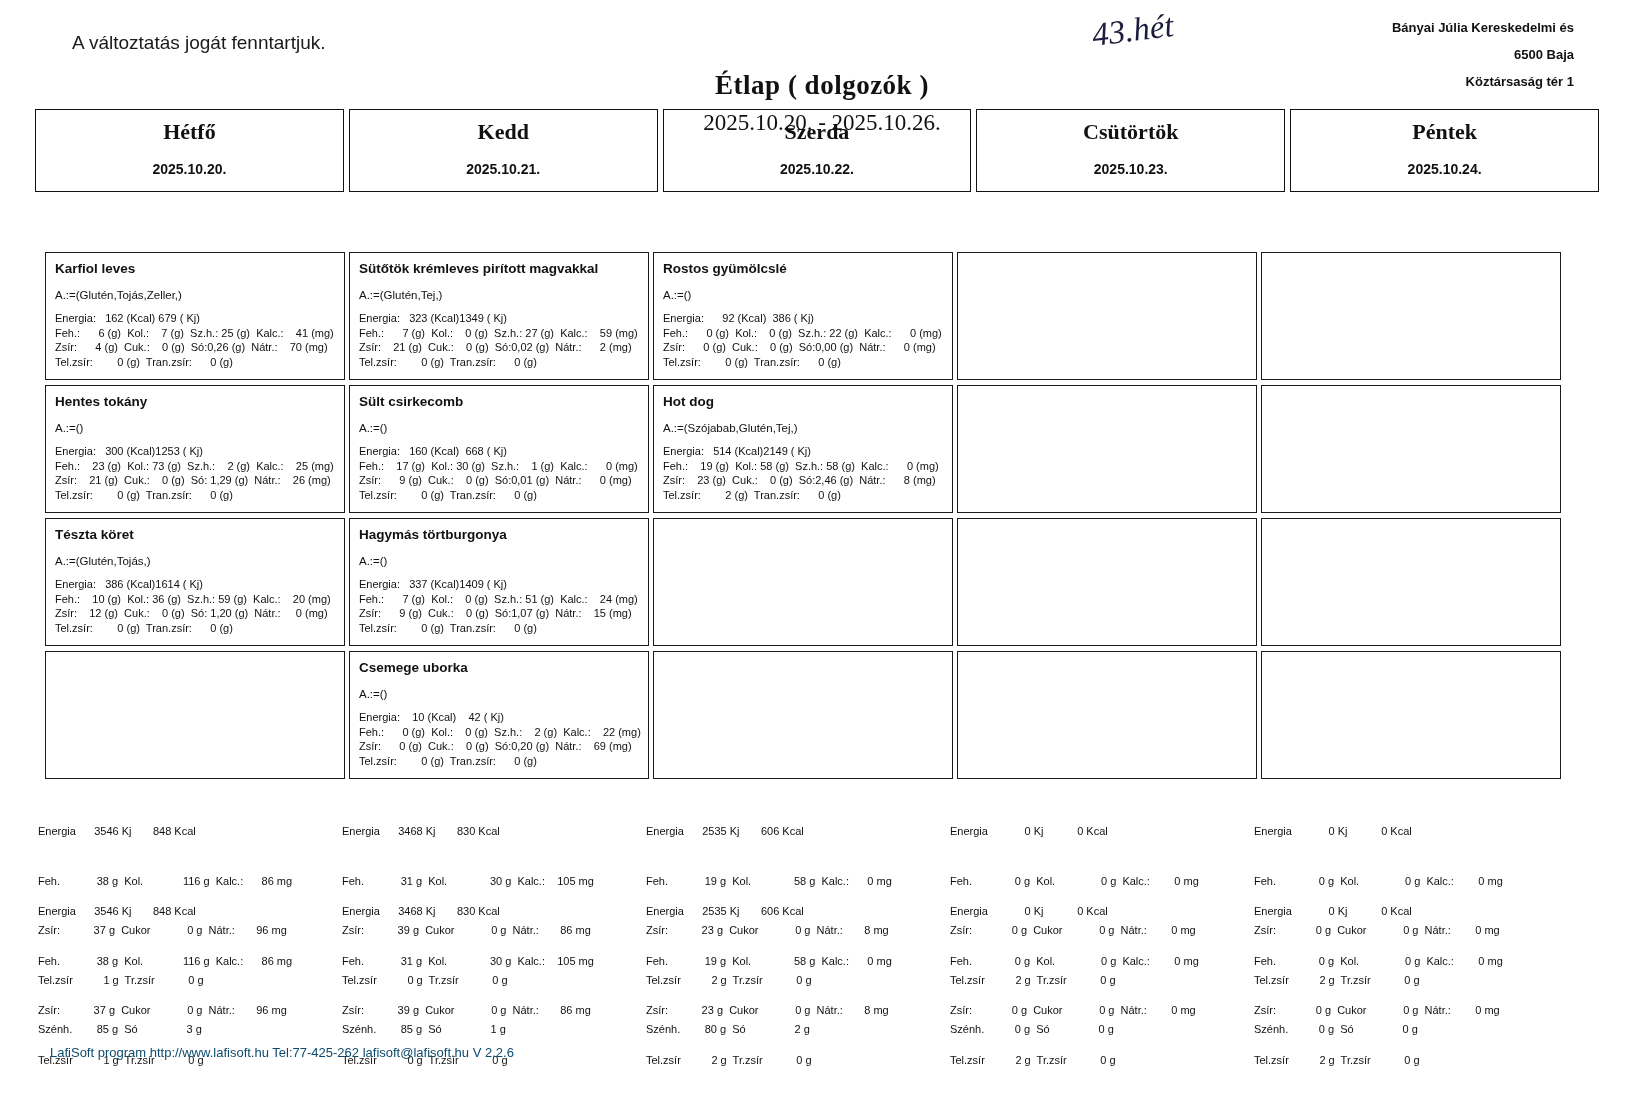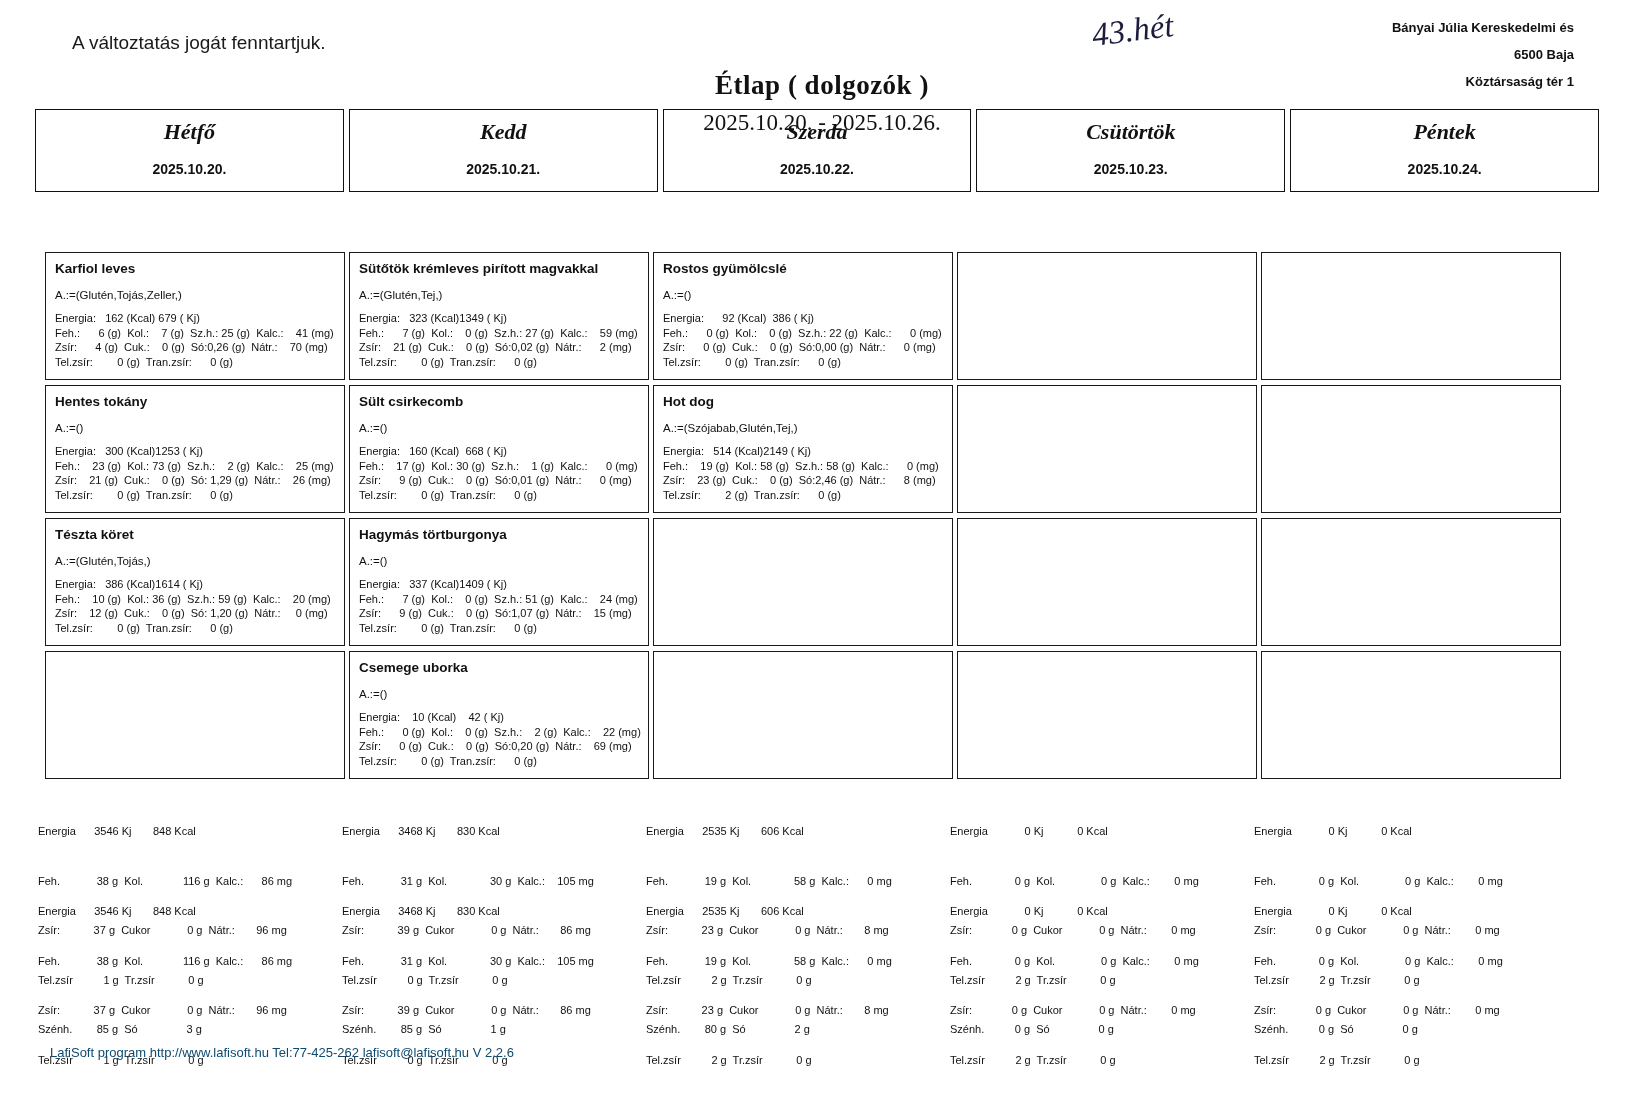--- a/index.html
+++ b/index.html
@@ -83,21 +83,20 @@
     margin-right: 5px;
     text-align: center;
     box-sizing: border-box;
     padding-top: 9px;
   }
   .day-cell:last-child { margin-right: 0; }
   .day-name {
     font-family: "Liberation Serif", serif;
     font-size: 22px;
     font-weight: bold;
-    font-style: italic;
   }
   .day-date {
     font-size: 14px;
     font-weight: bold;
     margin-top: 16px;
   }
 
   
   .grid {
     position: absolute;

